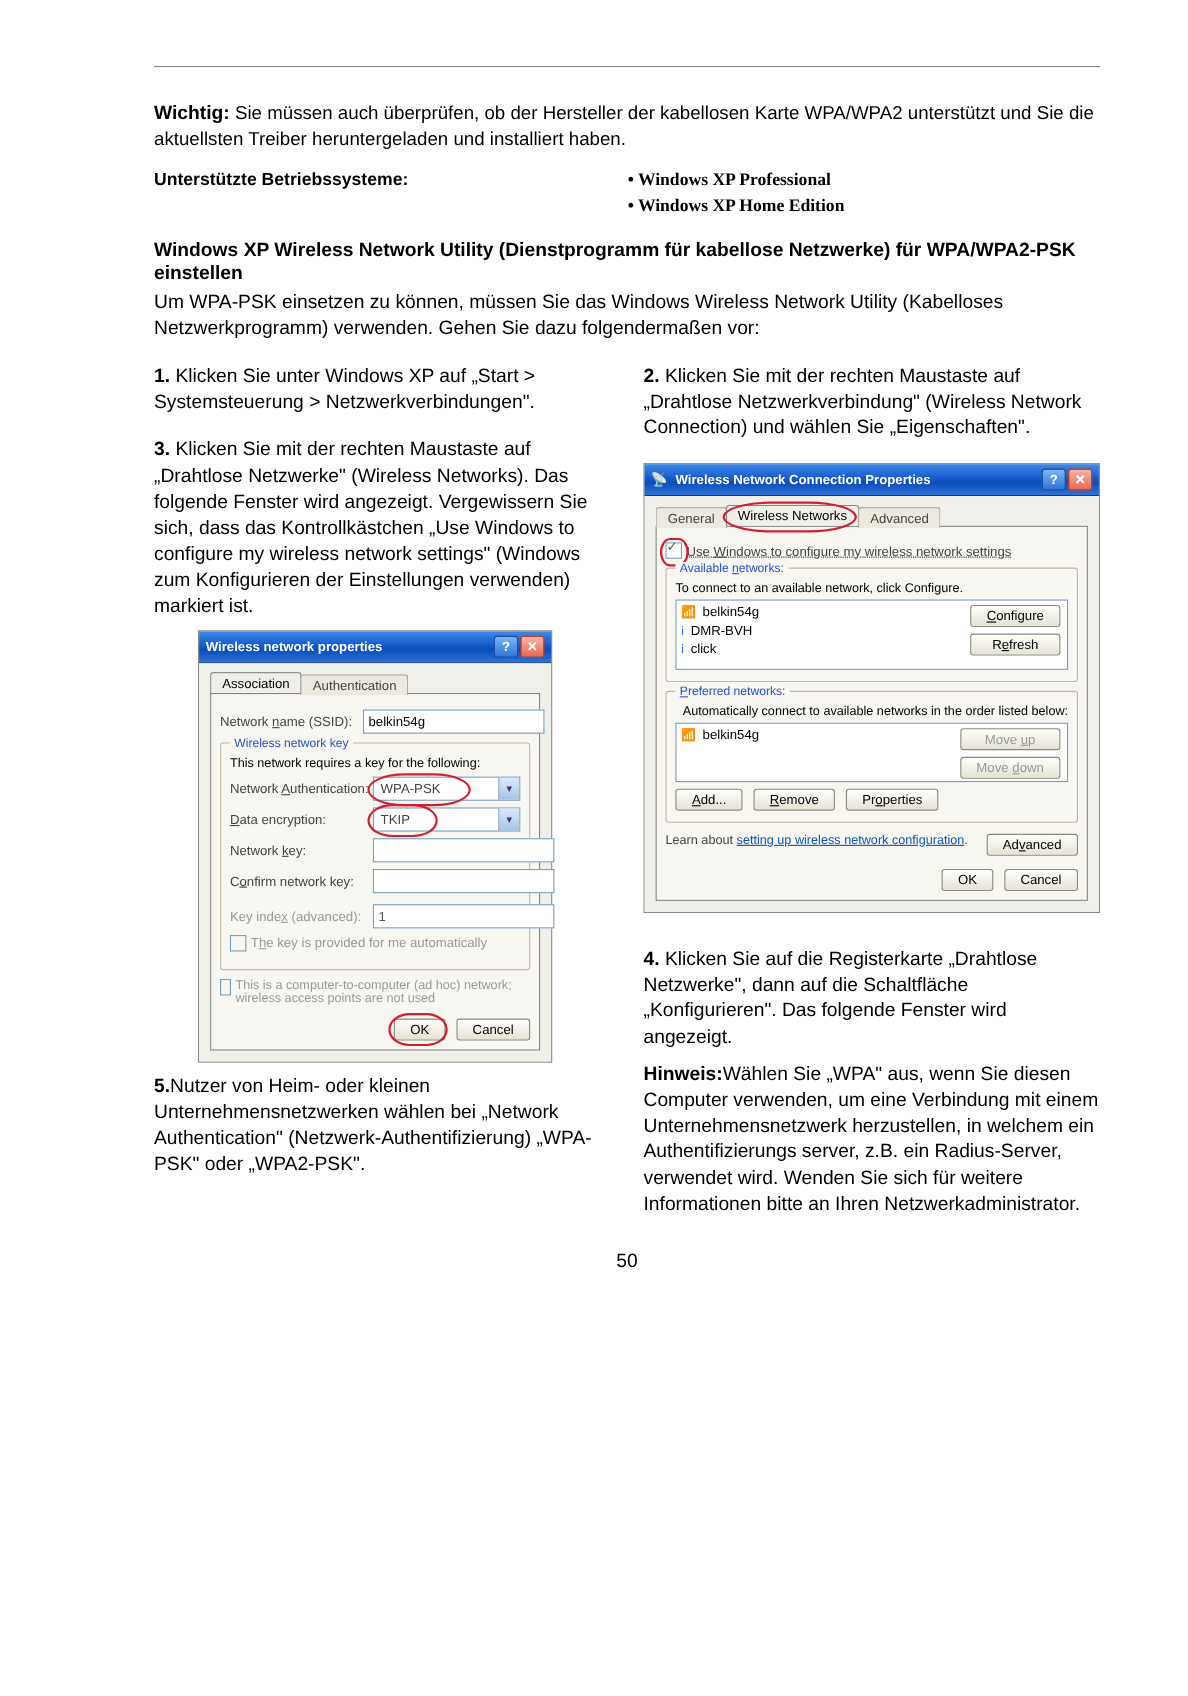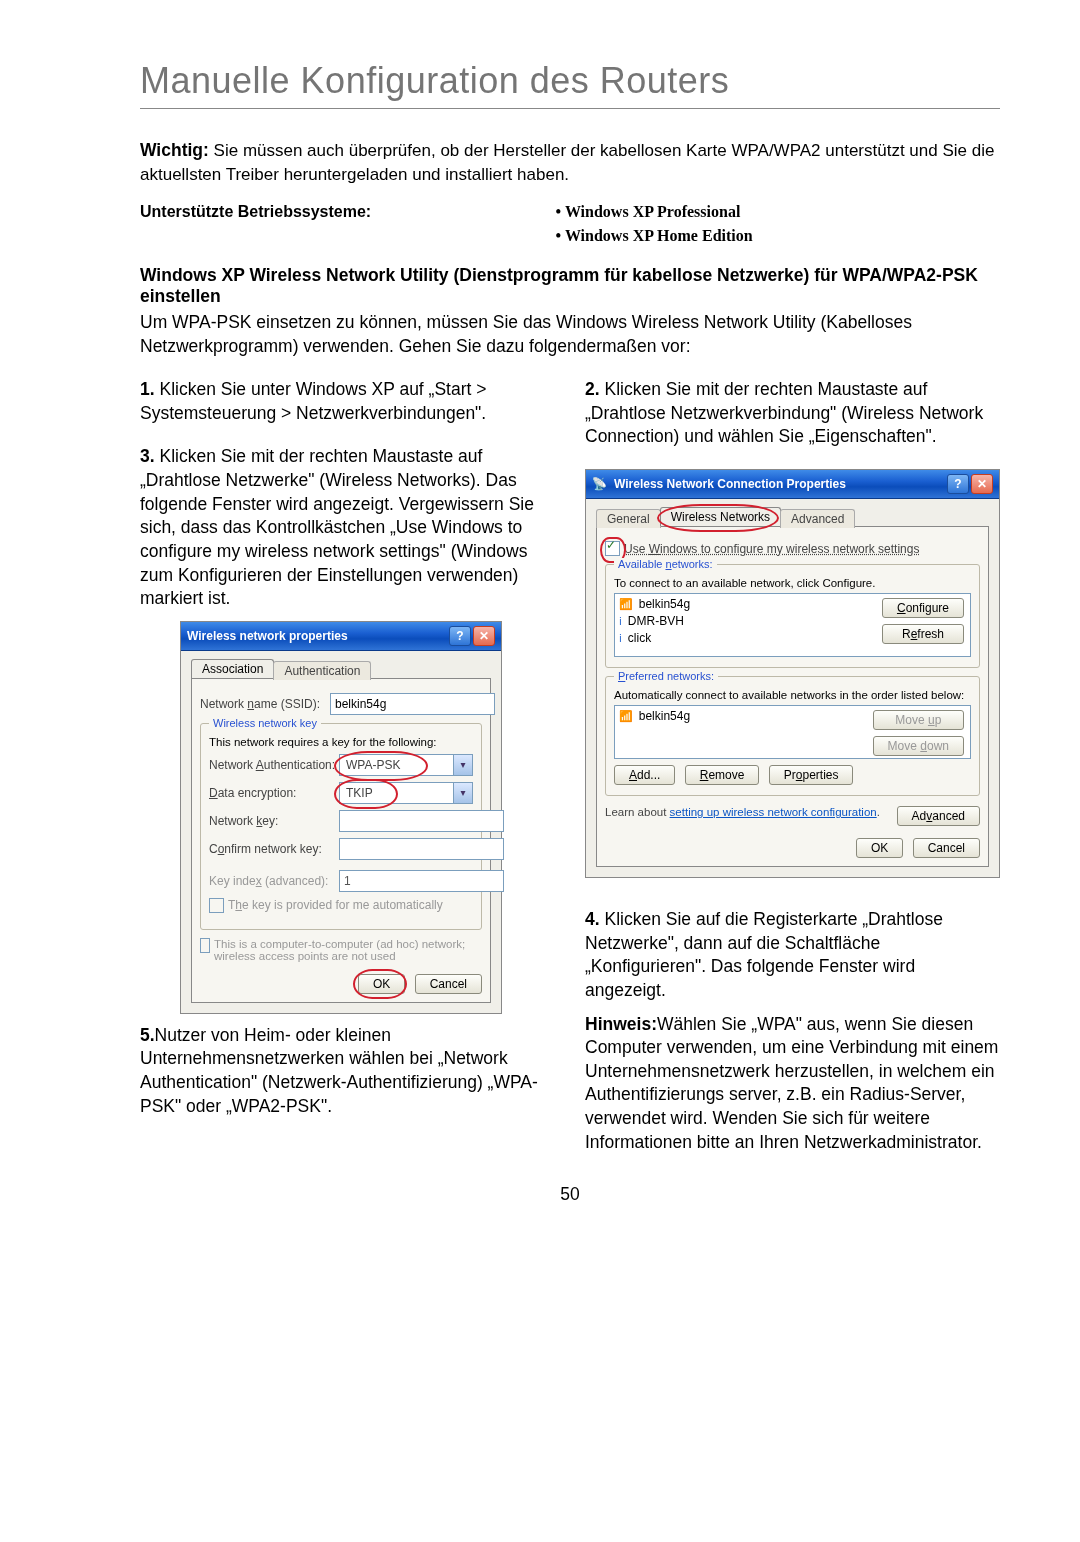--- a/index.html
+++ b/index.html
@@ -30,21 +30,21 @@
   }
   b { font-weight: bold; }
   .two-col {
     display: flex;
     gap: 30px;
     margin-top: 10px;
   }
   .col { flex: 1 1 0; }
   .oslist {
     display: flex;
-    gap: 20px;
+    gap: 35px;
   }
   .oslist .left { flex: 0 0 46%; }
   .oslist .right { flex: 1 1 auto; font-family: Liberation Serif, serif; }
   .subtitle {
     font-weight: bold;
     font-size: 17.5px;
     margin-top: 20px;
   }
   .step {
     font-size: 17.5px;
@@ -221,21 +221,20 @@
   .small { font-size: 11.5px; }
   .link { color: #0b55c4; text-decoration: underline; }
   .center-foot { text-align: center; margin-top: 30px; font-size: 17.5px; }
   .underline { text-decoration: underline; }
   .rel { position: relative; }
 </style>
 </head>
 <body>
 
 <div class="page">
-  <div class="title">Manuelle Konfiguration des Routers</div>
   <hr class="hr">
 
   <div class="body-text" style="margin-top:12px;">
     <b>Wichtig:</b><span style="font-size:17px;"> Sie müssen auch überprüfen, ob der Hersteller der kabellosen Karte WPA/WPA2 unterstützt und Sie die aktuellsten Treiber heruntergeladen und installiert haben.</span>
   </div>
 
   <div class="oslist" style="margin-top:16px;">
     <div class="left"><b>Unterstützte Betriebssysteme:</b></div>
     <div class="right">
       <div><b>• Windows XP Professional</b></div>
@@ -382,21 +381,21 @@
                 </div>
                 <div class="sidebtns">
                   <button class="xp-btn" style="margin:0;"><span class="underline">C</span>onfigure</button>
                   <button class="xp-btn" style="margin:0;">R<span class="underline">e</span>fresh</button>
                 </div>
               </div>
             </div>
 
             <div class="groupbox">
               <span class="gtitle"><span class="underline">P</span>referred networks:</span>
-              <div class="small" style="margin-top:-8px;">Automatically connect to available networks in the order listed below:</div>
+              <div class="small" style="margin-top:-8px;text-align:right;">Automatically connect to available networks in the order listed below:</div>
               <div class="listbox" style="margin-top:4px; height:48px;">
                 <div class="items">
                   <div class="item">
                       <span class="wifi-icon"></span>
                       <span>belkin54g</span>
                     </div>
                 </div>
                 <div class="sidebtns">
                   <button class="xp-btn chkg" style="margin:0;">Move <span class="underline">u</span>p</button>
                   <button class="xp-btn chkg" style="margin:0;">Move <span class="underline">d</span>own</button>

